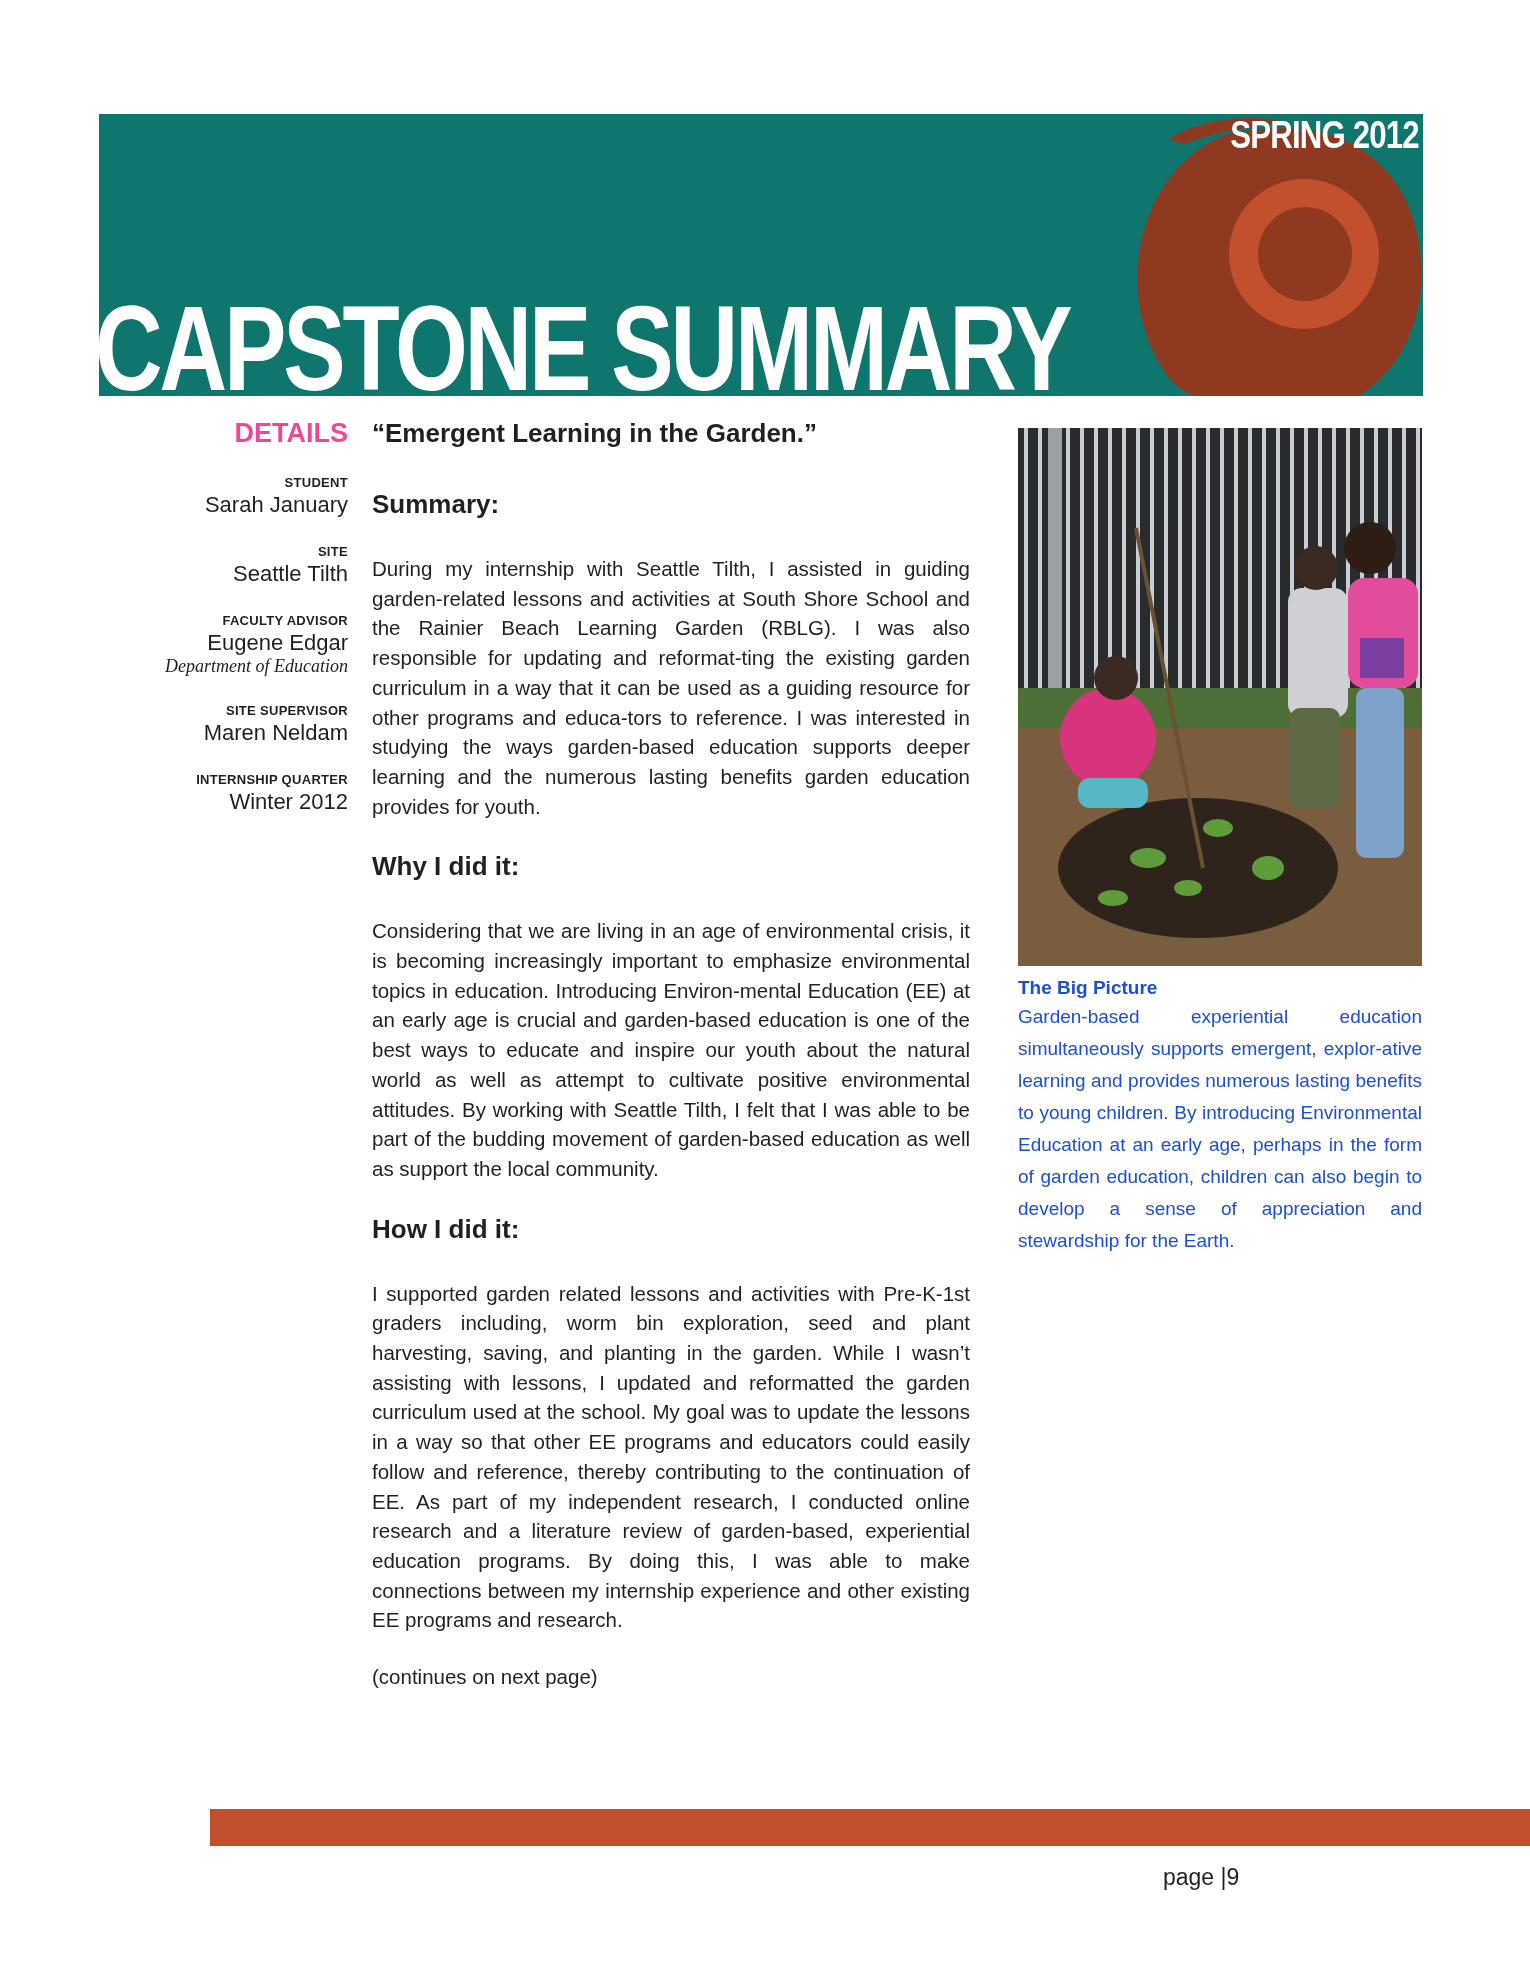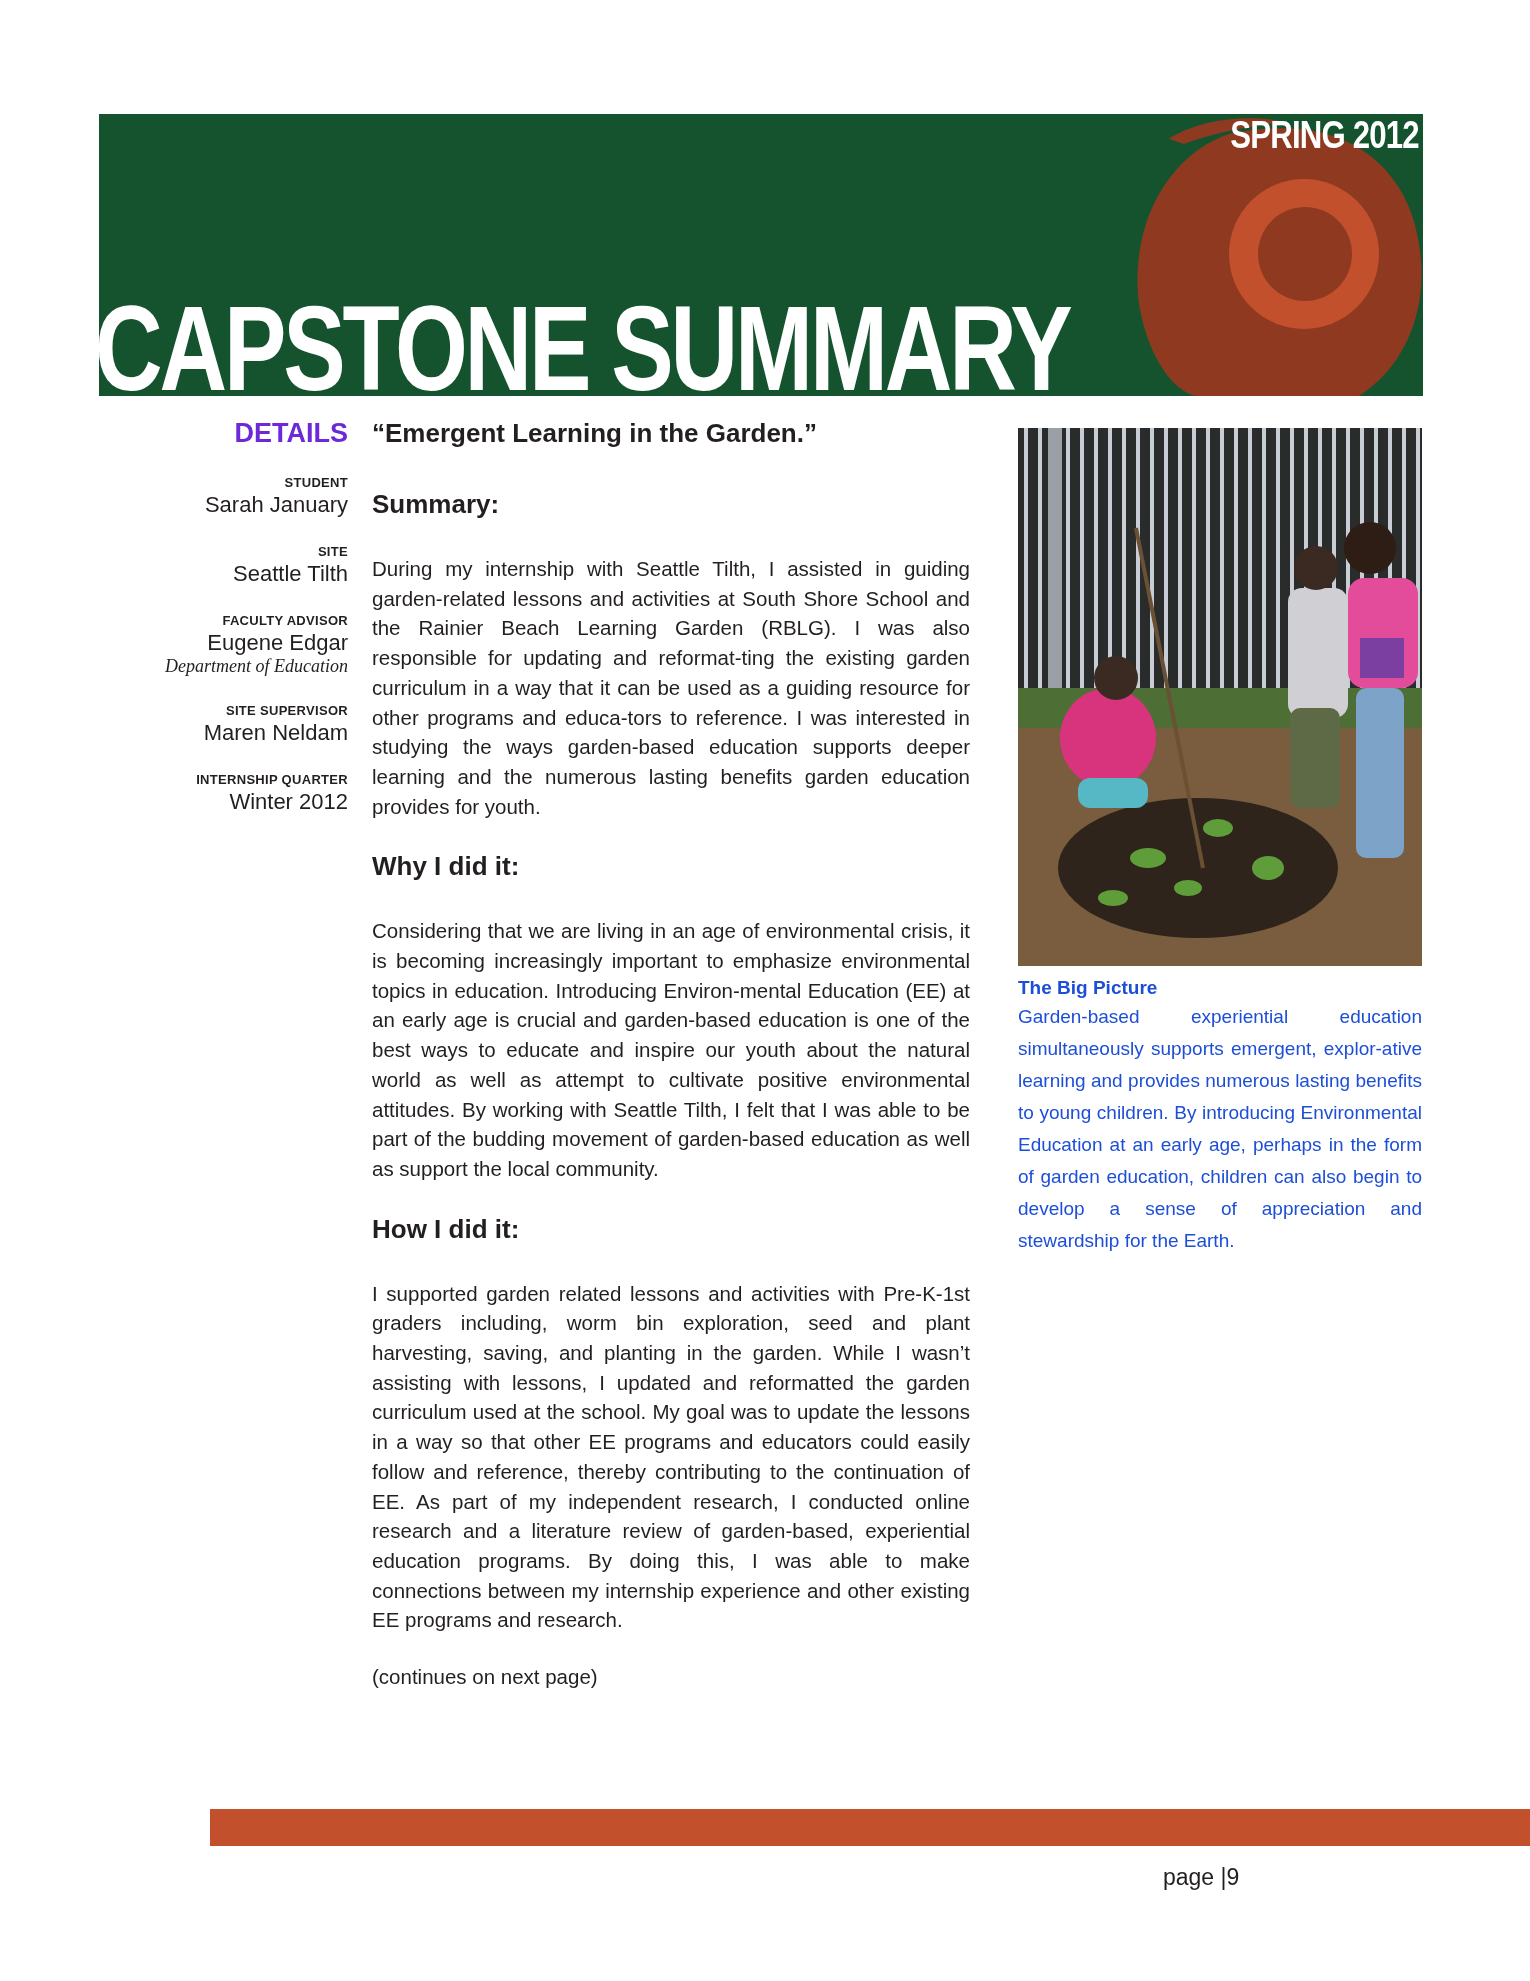--- a/index.html
+++ b/index.html
@@ -1,22 +1,22 @@
 <!DOCTYPE html>
 <html><head>
 <meta charset="utf-8">
 <style>
   html, body { margin:0; padding:0; background:#fff; }
   body { width:1530px; height:1981px; position:relative; overflow:hidden; font-family:"DejaVu Sans", sans-serif; color:#231f20; }
-  .banner { position:absolute; left:99px; top:114px; width:1324px; height:282px; background:#14532d; overflow:hidden; }
+  .banner { position:absolute; left:99px; top:114px; width:1324px; height:282px; background:#0f766e; overflow:hidden; }
   .swirl { position:absolute; left:1010px; top:0; width:314px; height:282px; }
   .season { position:absolute; right:4px; top:0px; color:#fff; font-family:"Liberation Sans", sans-serif; font-weight:bold; font-size:38px; letter-spacing:-1px; transform:scaleX(0.82); transform-origin:right top; }
   .title { position:absolute; left:95px; top:288px; color:#fff; font-family:"Liberation Sans", sans-serif; font-weight:bold; font-size:120px; line-height:120px; letter-spacing:-4px; transform:scaleX(0.78); transform-origin:left top; white-space:nowrap; }
   .sidebar { position:absolute; left:120px; top:418px; width:228px; text-align:right; }
-  .details-head { color:#6d28d9; font-family:"Liberation Sans", sans-serif; font-weight:bold; font-size:27px; margin-bottom:26px; }
+  .details-head { color:#ec4899; font-family:"Liberation Sans", sans-serif; font-weight:bold; font-size:27px; margin-bottom:26px; }
   .field-label { font-family:"Liberation Sans", sans-serif; font-weight:bold; font-size:13px; letter-spacing:0.3px; margin-top:4px; }
   .field-value { font-family:"Liberation Sans", sans-serif; font-size:22px; margin-top:2px; }
   .field-sub { font-family:"Liberation Serif", serif; font-style:italic; font-size:18px; margin-top:0; }
   .field { margin-bottom:26px; }
   .main { position:absolute; left:372px; top:418px; width:598px; }
   .doc-title { font-family:Liberation Sans, sans-serif; font-weight:bold; font-size:26px; margin:0 0 40px 0; }
   .section-head { font-family:"Liberation Sans", sans-serif; font-weight:bold; font-size:26px; margin:0 0 34px 0; }
   .para { font-family:"Liberation Sans", sans-serif; font-size:20.5px; line-height:29.7px; text-align:justify; margin:0 0 30px 0; }
   .continues { font-family:"Liberation Sans", sans-serif; font-size:20.5px; margin:0; }
   .photo { position:absolute; left:1018px; top:428px; width:404px; height:538px; overflow:hidden; background:#6e6b5e; }

